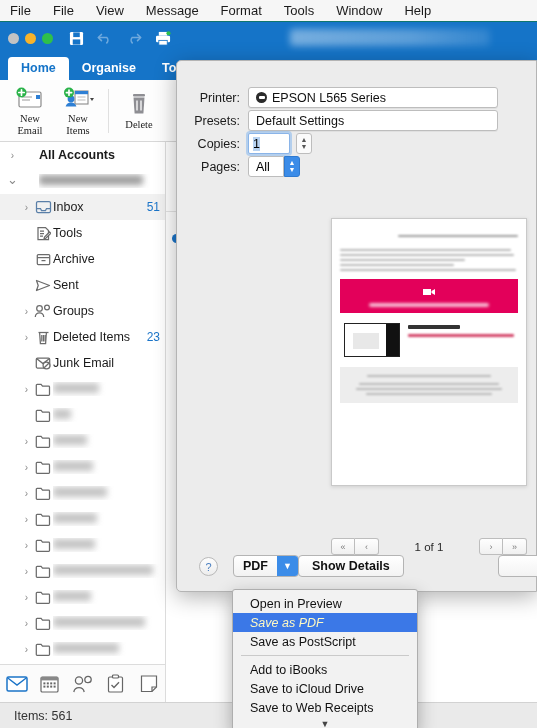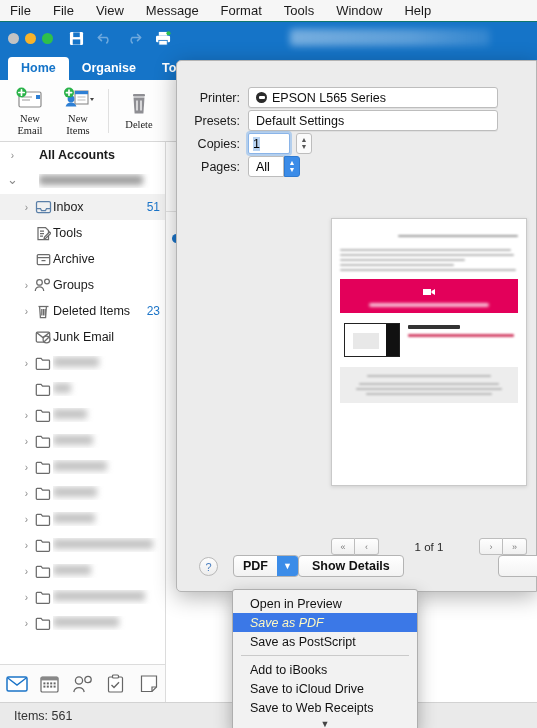--- a/index.html
+++ b/index.html
@@ -329,20 +329,29 @@
       <div class="srow" style="padding-left: 20px;">
         <div class="chev"></div>
         <div class="sicon">
           <svg width="15" height="13" viewBox="0 0 15 13">
             <rect x="1.3" y="1.5" width="12.4" height="10" rx="1" stroke="#6b6b6b" stroke-width="1.25" fill="none"></rect>
             <path d="M1.3 4.6 h12.4" stroke="#6b6b6b" stroke-width="1.25" fill="none"></path>
             <path d="M5.5 7.6 h4" stroke="#6b6b6b" stroke-width="1.25" fill="none"></path>
           </svg>
         </div>
         <div class="slabel">Archive</div>
+      </div>
+      <div class="srow" style="padding-left: 20px;">
+        <div class="chev"></div>
+        <div class="sicon">
+          <svg width="16" height="13" viewBox="0 0 16 13">
+            <path d="M1.5 1.5 L14.5 6.5 L1.5 11.5 L3.2 6.5 z" stroke="#6b6b6b" stroke-width="1.25" fill="none" stroke-linejoin="round"></path>
+          </svg>
+        </div>
+        <div class="slabel">Sent</div>
       </div>
       <div class="srow" style="padding-left: 20px;">
         <div class="chev">›</div>
         <div class="sicon">
           <svg width="18" height="14" viewBox="0 0 18 14">
             <circle cx="5.5" cy="4.4" r="2.8" stroke="#6b6b6b" stroke-width="1.25" fill="none"></circle>
             <path d="M1.3 13 a4.2 4.2 0 0 1 8.4 0" stroke="#6b6b6b" stroke-width="1.25" fill="none"></path>
             <circle cx="13" cy="3.4" r="2.4" stroke="#6b6b6b" stroke-width="1.25" fill="none"></circle>
           </svg>
         </div>

